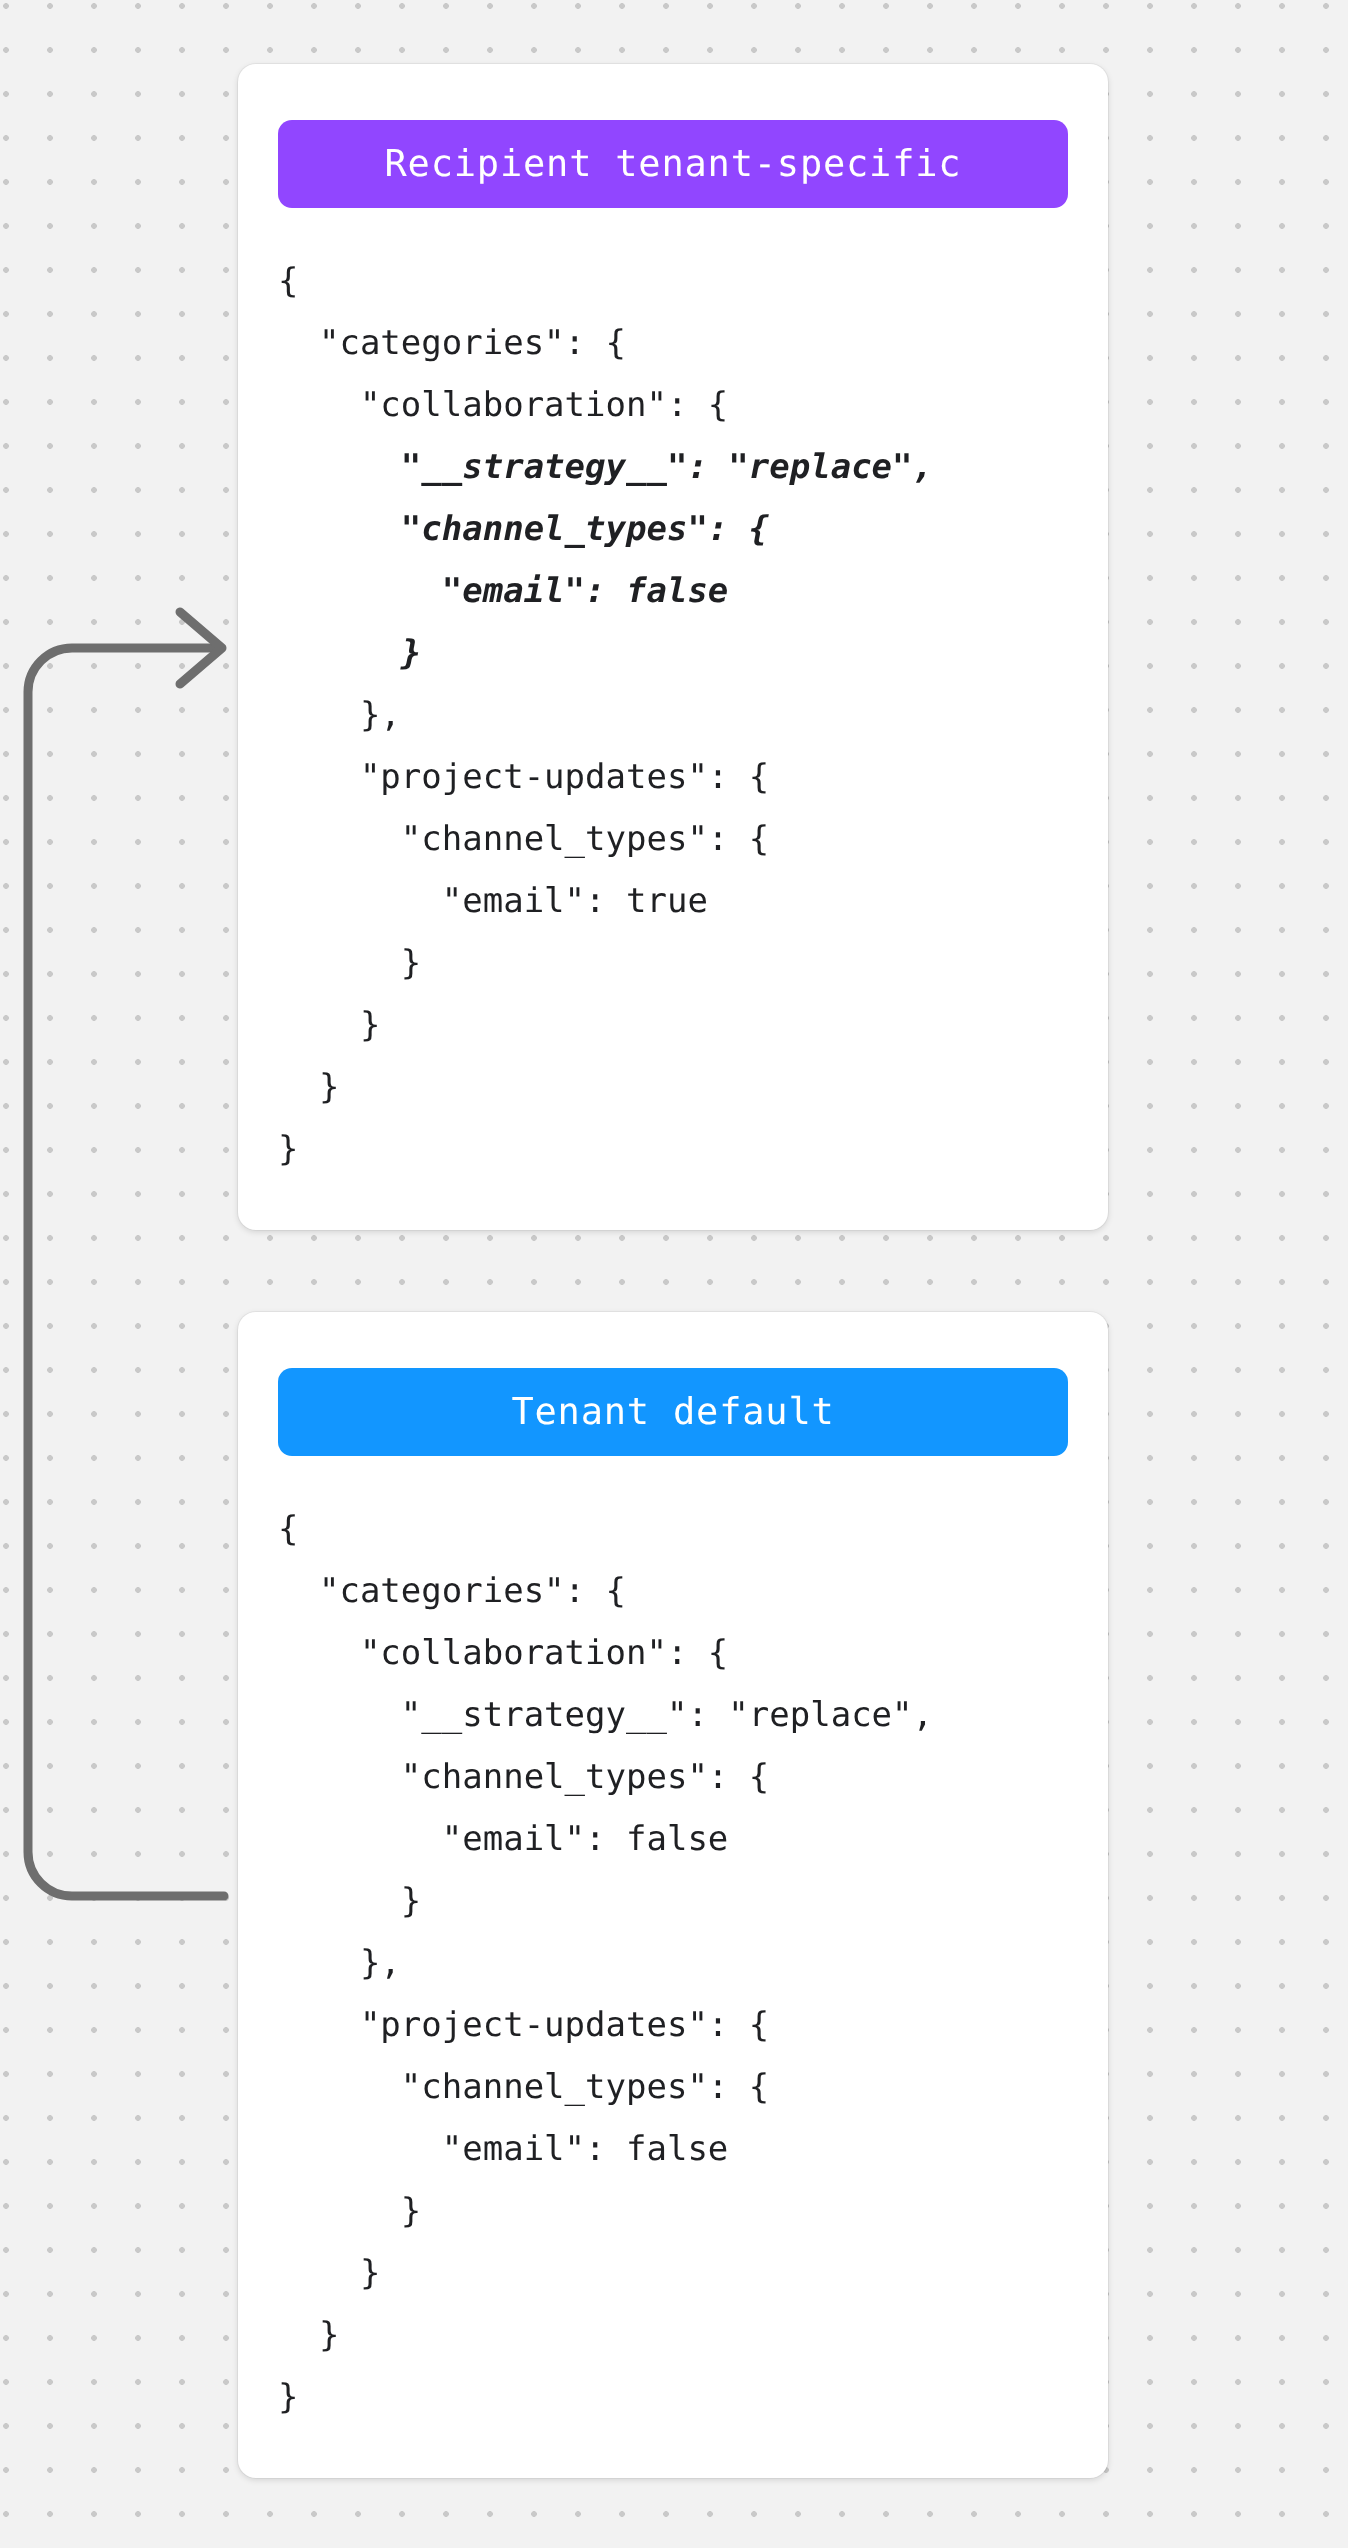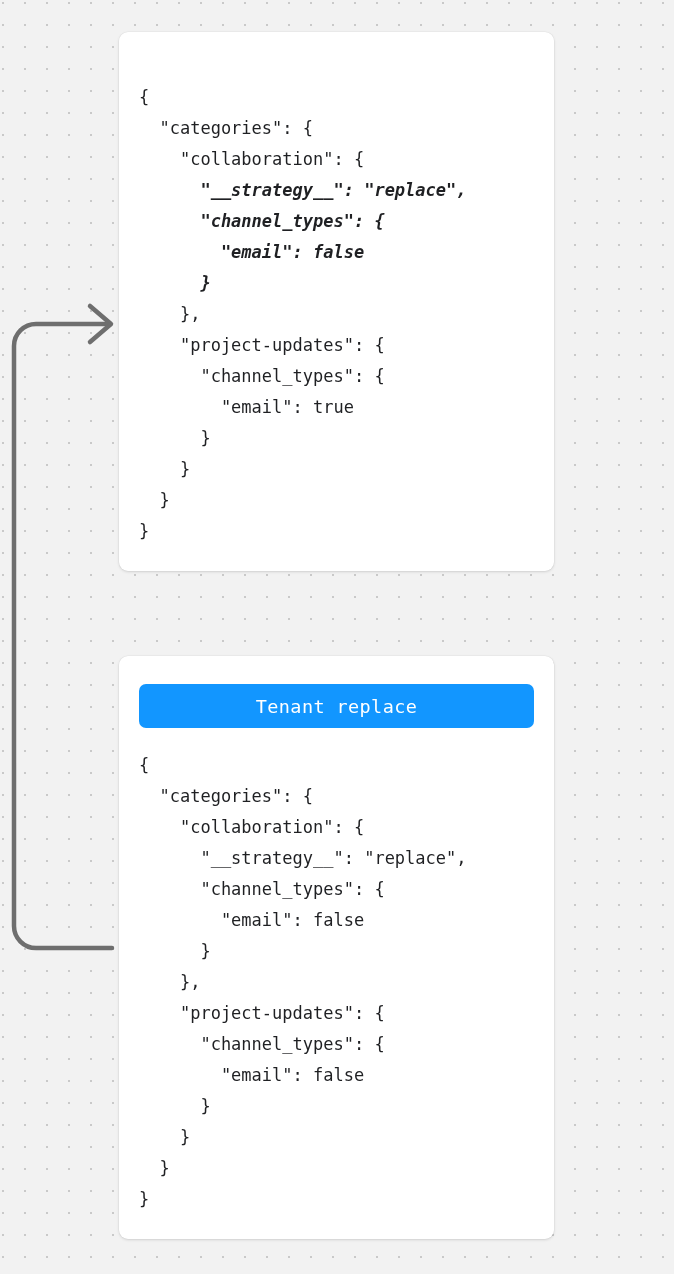--- a/index.html
+++ b/index.html
@@ -81,21 +81,24 @@
 </style>
 </head>
 <body style="background-color: rgb(242, 242, 242); background-image: radial-gradient(circle, rgb(201, 201, 201) 1.4px, transparent 1.5px);">
 
 <svg class="connector" viewBox="0 0 130 680" width="130" height="680" fill="none" xmlns="http://www.w3.org/2000/svg">
   <path d="M112 658 L36 658 A22 22 0 0 1 14 636 L14 56 A22 22 0 0 1 36 34 L106 34" stroke="#6e6e6e" stroke-width="4.5" stroke-linecap="round" fill="none"></path>
   <path d="M90 16 L111 34 L90 52" stroke="#6e6e6e" stroke-width="4.5" stroke-linecap="round" stroke-linejoin="round" fill="none"></path>
 </svg>
 
 <div class="card" id="card-recipient">
+  <div class="card-header" style="background: rgb(145, 70, 255); color: rgb(255, 255, 255);">
+    <span>Recipient tenant-specific</span>
+  </div>
   <pre class="code-block"><span class="code-line">{</span><span class="code-line">  "categories": {</span><span class="code-line">    "collaboration": {</span><span class="code-line em">      "__strategy__": "replace",</span><span class="code-line em">      "channel_types": {</span><span class="code-line em">        "email": false</span><span class="code-line em">      }</span><span class="code-line">    },</span><span class="code-line">    "project-updates": {</span><span class="code-line">      "channel_types": {</span><span class="code-line">        "email": true</span><span class="code-line">      }</span><span class="code-line">    }</span><span class="code-line">  }</span><span class="code-line">}</span></pre>
 </div>
 
 <div class="card" id="card-tenant">
   <div class="card-header" style="background: rgb(18, 150, 255); color: rgb(255, 255, 255);">
-    <span>Tenant replace</span>
+    <span>Tenant default</span>
   </div>
   <pre class="code-block"><span class="code-line">{</span><span class="code-line">  "categories": {</span><span class="code-line">    "collaboration": {</span><span class="code-line">      "__strategy__": "replace",</span><span class="code-line">      "channel_types": {</span><span class="code-line">        "email": false</span><span class="code-line">      }</span><span class="code-line">    },</span><span class="code-line">    "project-updates": {</span><span class="code-line">      "channel_types": {</span><span class="code-line">        "email": false</span><span class="code-line">      }</span><span class="code-line">    }</span><span class="code-line">  }</span><span class="code-line">}</span></pre>
 </div>
 
 </body></html>

